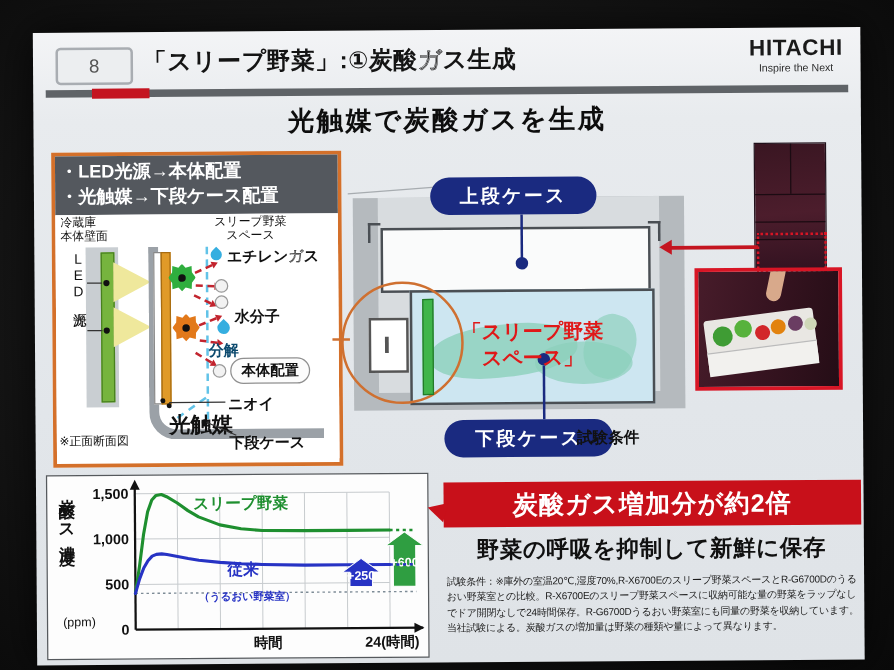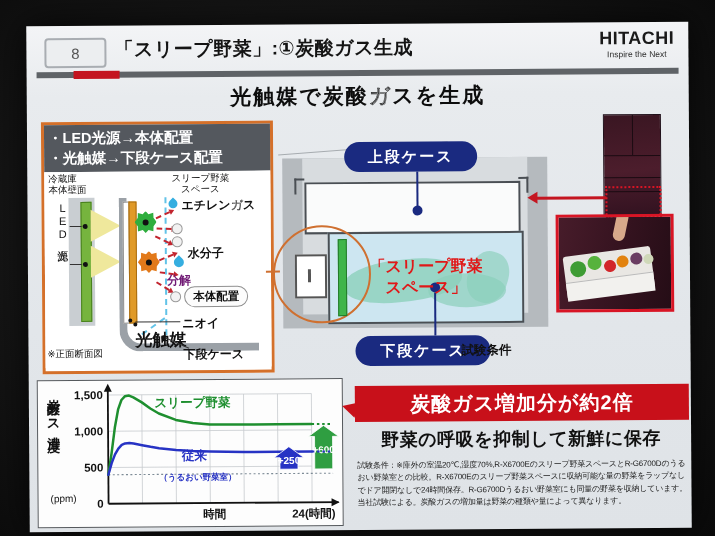--- a/index.html
+++ b/index.html
@@ -41,21 +41,21 @@
     clip-path:polygon(50% 0,63% 14%,85% 8%,86% 31%,100% 50%,86% 69%,85% 92%,63% 86%,50% 100%,37% 86%,15% 92%,14% 69%,0 50%,14% 31%,15% 8%,37% 14%);}
   .gear::after{content:'';position:absolute;left:8px;top:8px;width:6px;height:6px;border-radius:50%;background:#111;}
   .g-green{background:#2fae3e;}
   .g-orange{background:#e2791a;}
   .rarr{position:absolute;border-top:2px dashed #c2242e;transform-origin:0 0;}
   .rarr::after{content:'';position:absolute;right:-5px;top:-4px;border-left:5px solid #c2242e;border-top:3px solid transparent;border-bottom:3px solid transparent;}
   .drop{position:absolute;background:#35aee0;border-radius:0 50% 50% 50%;transform:rotate(45deg);}
   .mol{position:absolute;width:9px;height:9px;border-radius:50%;background:#f2f2f2;border:1px solid #999;}
   .co2pill{position:absolute;left:139px;top:115px;border:1.5px solid #909090;border-radius:11px;background:#fcfcfc;
     font-size:11.5px;font-weight:bold;padding:2px 8px;white-space:nowrap;}
-  .red-txt{color:#701a75;font-weight:bold;font-size:12px;position:absolute;}
+  .red-txt{color:#0c4a6e;font-weight:bold;font-size:12px;position:absolute;}
   
   .xsec{position:absolute;left:255px;top:112px;width:265px;height:236px;}
   .xwall{position:absolute;left:0;top:22px;width:265px;height:170px;background:#b5babe;}
   .xinner{position:absolute;left:20px;top:22px;width:225px;height:156px;background:#d8dcdf;}
   .ceil{position:absolute;left:-4px;top:18px;width:170px;height:1px;background:#a7acb0;transform:rotate(-4deg);transform-origin:0 0;}
   .pill{position:absolute;height:30px;border-radius:15px;background:#1a2a80;color:#fff;font-weight:bold;font-size:15px;
     display:flex;align-items:center;justify-content:center;letter-spacing:2px;}
   .utray{position:absolute;left:22px;top:46px;width:212px;height:48px;background:#fafbfb;border:2px solid #4a4f54;}
   .hook{position:absolute;top:42px;width:8px;height:14px;border-top:2px solid #4a4f54;}
   .hook-l{left:12px;border-left:2px solid #4a4f54;}

